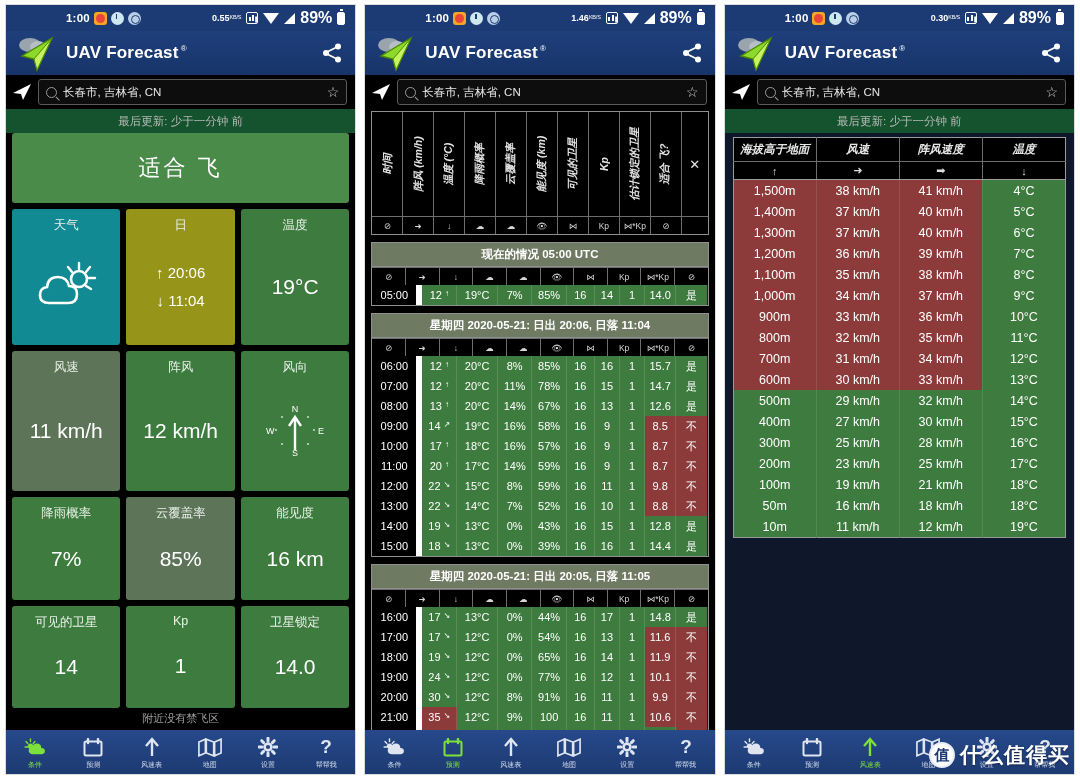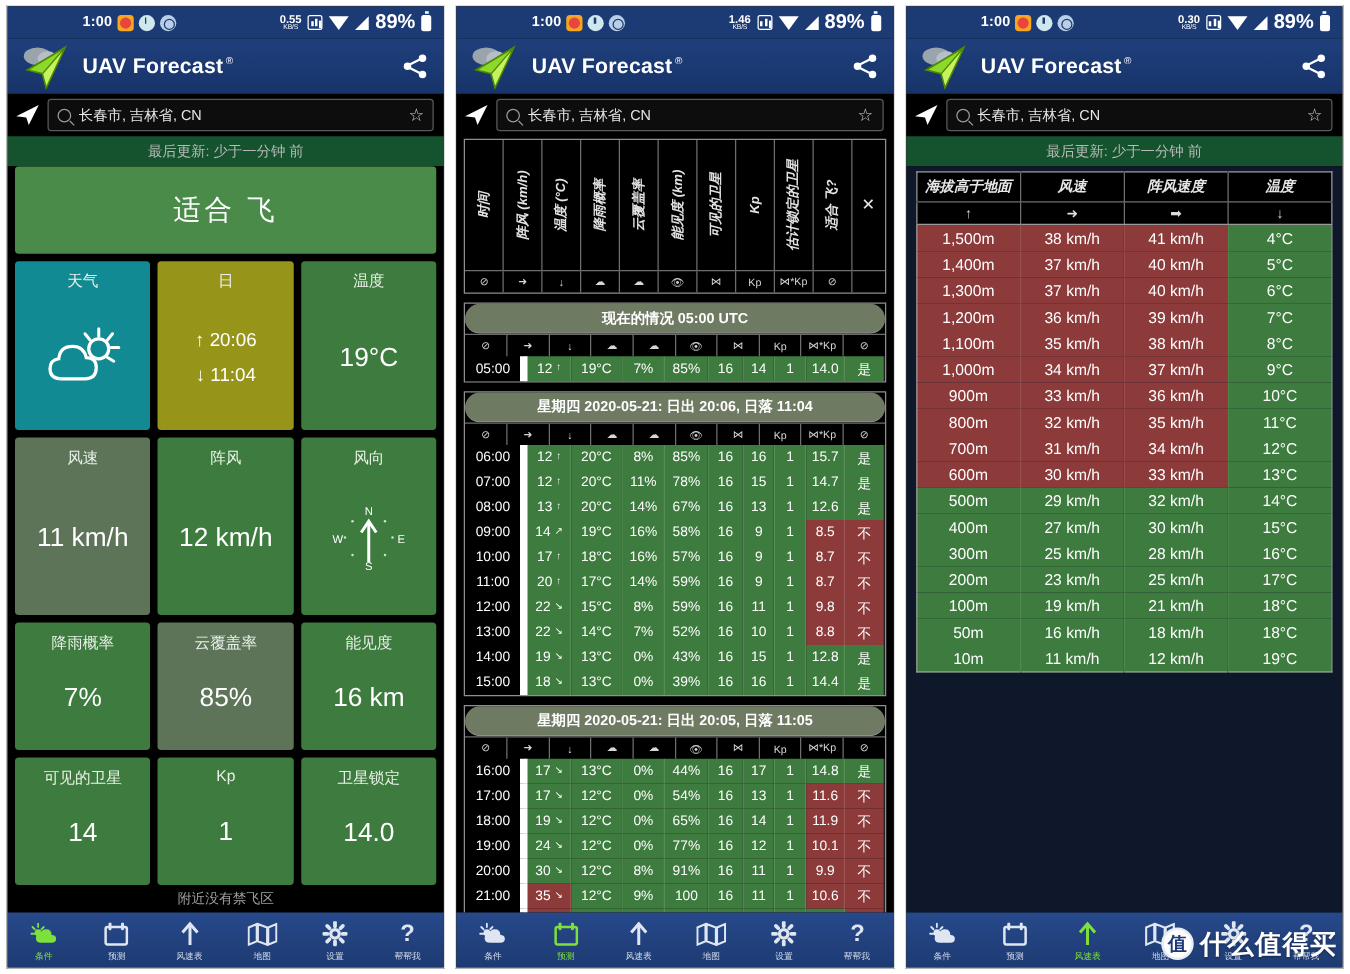--- a/index.html
+++ b/index.html
@@ -28,21 +28,21 @@
   .sb-left { display:flex; align-items:center; gap:4px; position:absolute; left: 60px; }
   .sb-time { font-weight: 600; letter-spacing: .2px; }
   .sb-ic { width: 13px; height: 13px; display:inline-block; border-radius: 3px; }
   .ic-orange { background:#f5a623; position:relative; }
   .ic-orange:after{ content:""; position:absolute; inset:2px; border-radius:50%; background:#e8453c; }
   .ic-cyan { background:#cfe8ef; border-radius:50%; position:relative;}
   .ic-cyan:after{content:"";position:absolute;left:5px;top:2px;width:1.5px;height:5px;background:#1c3a74;}
   .ic-blue { background:#b9cfe8; border-radius:50%; position:relative;}
   .ic-blue:after{content:"";position:absolute;left:3px;top:3px;width:7px;height:7px;border:1.5px solid #1c3a74;border-radius:50%;}
   .sb-right { position:absolute; right: 10px; display:flex; align-items:center; gap:5px; }
-  .netrate { display:flex; flex-direction:column; align-items:center; line-height:1;justify-content:flex-end; }
+  .netrate { display:flex; flex-direction:row; align-items:center; line-height:1;justify-content:flex-end; }
   .netrate b { font-size: 9px; font-weight:700; }
   .netrate span { font-size: 5.5px; letter-spacing:-.2px; }
   .sq-ic { width:12px;height:12px;border:1.4px solid #fff;border-radius:2px;position:relative;}
   .sq-ic:before{content:"";position:absolute;left:1.5px;top:4px;width:2px;height:4px;background:#fff;}
   .sq-ic:after{content:"";position:absolute;left:5px;top:2px;width:2px;height:6px;background:#fff;box-shadow:3.2px 1.5px 0 0 #fff;}
   .wifi { width:0;height:0;border-left:8px solid transparent;border-right:8px solid transparent;border-top:11px solid #fff; }
   .signal { width:0;height:0;border-left:11px solid transparent;border-bottom:11px solid #fff; }
   .batt-pct { font-size: 16px; font-weight:600; }
   .batt { width:8px;height:13px;border:1.4px solid #fff;border-radius:2px;position:relative;background:#fff;}
   .batt:before{content:"";position:absolute;top:-3.5px;left:1.5px;width:3px;height:2px;background:#fff;}
@@ -116,21 +116,20 @@
   .rot-cell.c-x span { transform:none; font-size:13px; font-style:normal; font-weight:400; }
   .icon-row { display:flex; border-top:1px solid #6e6e6e; height:18px; align-items:stretch; }
   .icon-row div {
     flex:1; border-right:1px solid #6e6e6e; display:flex; align-items:center; justify-content:center;
     color:#d6d6d6; font-size:8.5px;
   }
   .icon-row div:last-child { border-right:none; }
   .grp-title {
     background:#6f7a63; color:#fff; text-align:center; font-size:11.5px; padding:4px 0; font-weight:700;
     border-bottom:1px solid #8f8f8f;
-    border-radius:12px;
   }
   .hourtable { width:100%; border-collapse:collapse; table-layout:fixed; }
   .hourtable td { font-size:11px; color:#fff; text-align:center; padding:2.5px 0; border-right:1px solid rgba(255,255,255,.13); }
   .hourtable td.time { background:#000; color:#fff; border-right:6px solid #ffffff; }
   .ok { background:#3e7b3e; }
   .bad { background:#8c3a3a; }
   .tilt { font-size:8px; vertical-align:top; }
 
   
   .c-time{width:15%} .c-gust{width:12%} .c-temp{width:13%} .c-rain{width:11%}

